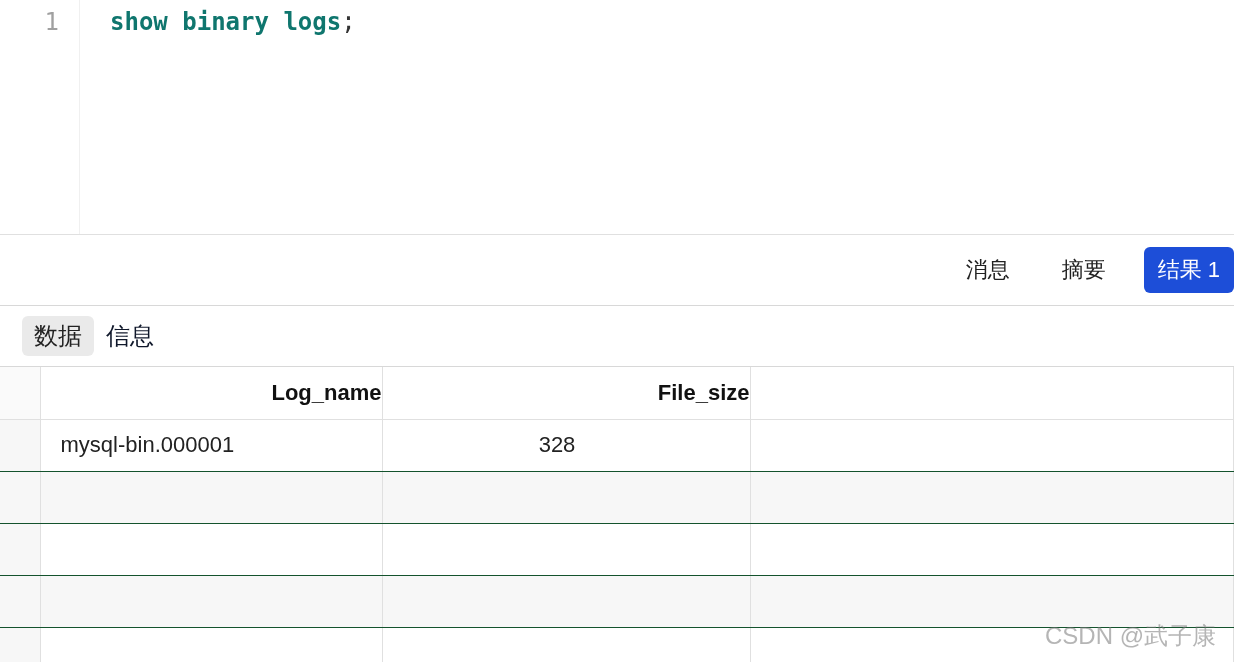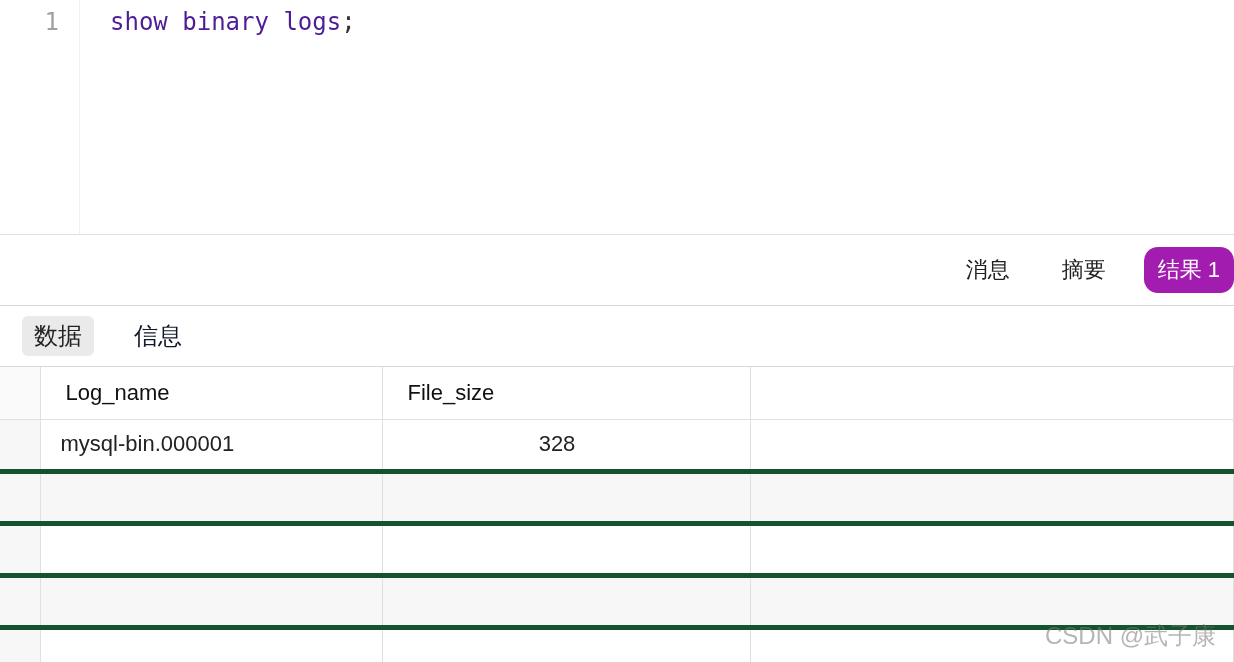--- a/index.html
+++ b/index.html
@@ -33,55 +33,54 @@
     }
     .code {
       flex: 1;
       padding-top: 8px;
       padding-left: 30px;
       font-family: "SF Mono", Monaco, Menlo, Consolas, monospace;
       font-size: 24px;
       white-space: pre;
     }
     .kw {
-      color: #4c1d95;
-      font-weight: 400;
+      color: #0f766e;
+      font-weight: 700;
     }
     .punct {
       color: #333;
     }
     .tabs-row {
       display: flex;
       justify-content: flex-end;
       align-items: center;
       height: 70px;
       gap: 24px;
     }
     .tab {
       font-size: 22px;
       color: #222;
       padding: 8px 14px;
       cursor: pointer;
       font-weight: 500;
     }
     .tab.active {
-      background: #a21caf;
+      background: #1d4ed8;
       color: #fff;
-      border-radius: 14px;
+      border-radius: 6px;
     }
     .divider {
       height: 1px;
       background: #d8d8d8;
     }
     .subtabs-row {
       display: flex;
       align-items: center;
       height: 60px;
       padding-left: 22px;
-      gap: 28px;
     }
     .subtab {
       font-size: 24px;
       padding: 4px 12px;
       cursor: pointer;
       color: #0f172a;
     }
     .subtab.active {
       background: #eaeaea;
       color: #222;
@@ -95,28 +94,28 @@
       border-collapse: collapse;
       width: 100%;
       table-layout: fixed;
     }
     th, td {
       border-right: 1px solid #e0e0e0;
       height: 52px;
       font-size: 22px;
     }
     th {
-      text-align: left;
+      text-align: right;
       padding-left: 25px;
-      font-weight: 400;
+      font-weight: 700;
       border-bottom: 1px solid #e0e0e0;
       color: #111;
     }
     td {
-      border-bottom: 5px solid #14532d;
+      border-bottom: 1px solid #14532d;
       color: #222;
       margin-top: 32px;
     }
     .rowhandle {
       width: 40px;
       background: #fafafa;
     }
     col.c-name { width: 342px; }
     col.c-size { width: 368px; }
     col.c-empty { }

